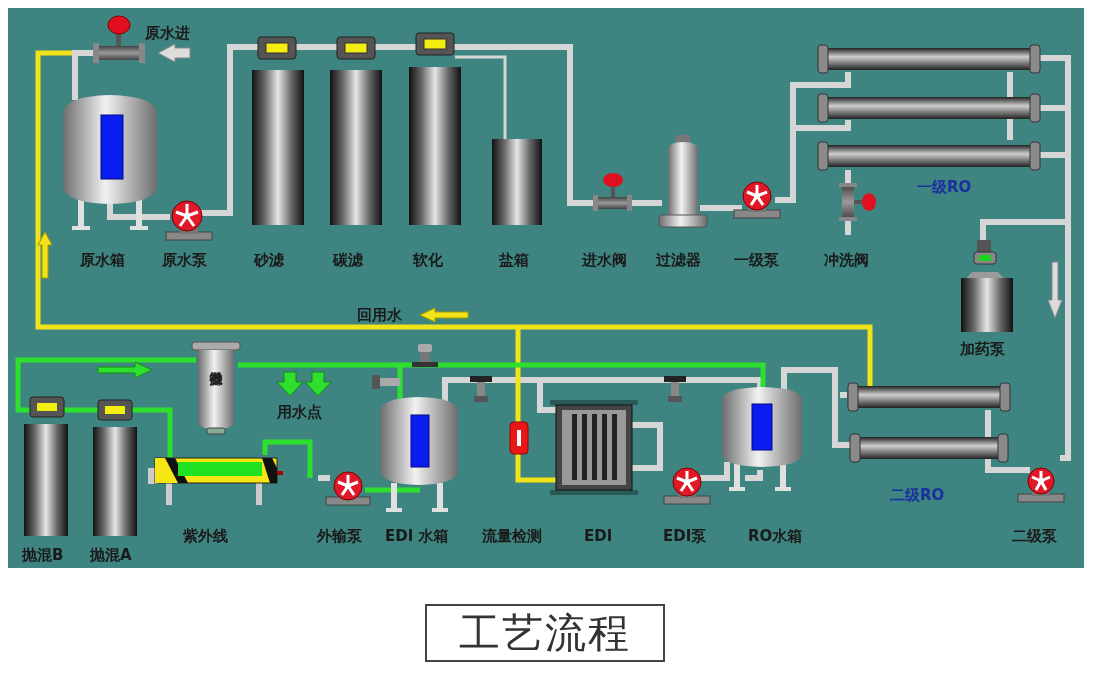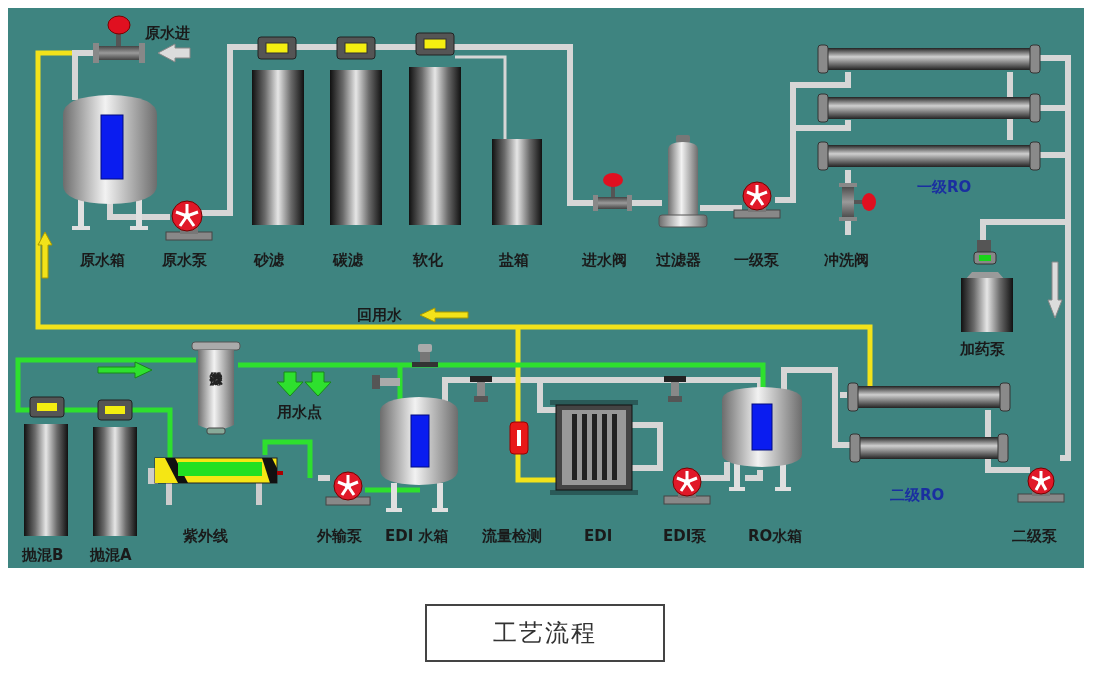--- a/index.html
+++ b/index.html
@@ -2,21 +2,21 @@
 <html><head>
 <meta charset="utf-8">
 <style>
   html, body { margin: 0; padding: 0; background: #ffffff; }
   body { width: 1102px; height: 696px; position: relative; overflow: hidden; font-family: "DejaVu Sans", sans-serif; }
   #diagram { position: absolute; left: 0; top: 0; width: 1102px; height: 696px; }
   .lbl { font-family: "DejaVu Sans", sans-serif; font-size: 15px; font-weight: bold; fill: #1a1a1a; }
   .lbl-blue { font-family: "DejaVu Sans", sans-serif; font-size: 15px; font-weight: bold; fill: #1a2fa0; }
   .lbl-vert { font-family: "DejaVu Sans", sans-serif; font-size: 13px; font-weight: bold; fill: #222; }
   .caption-box { position: absolute; left: 425px; top: 604px; width: 240px; height: 58px; border: 2px solid #444; box-sizing: border-box; background: #fff; display: flex; align-items: center; justify-content: center; }
-  .caption-text { font-family: "DejaVu Sans", sans-serif; font-size: 24px; color: #333; letter-spacing: 2px; }
+  .caption-text { font-family: "DejaVu Sans", sans-serif; font-size: 41px; color: #333; letter-spacing: 2px; }
 </style>
 </head>
 <body>
 
 <svg id="diagram" viewBox="0 0 1102 696" xmlns="http://www.w3.org/2000/svg">
   <defs>
     <linearGradient id="cyl" x1="0" x2="1" y1="0" y2="0">
       <stop offset="0" stop-color="#111"></stop>
       <stop offset="0.25" stop-color="#6a6a6a"></stop>
       <stop offset="0.5" stop-color="#e6e6e6"></stop>

